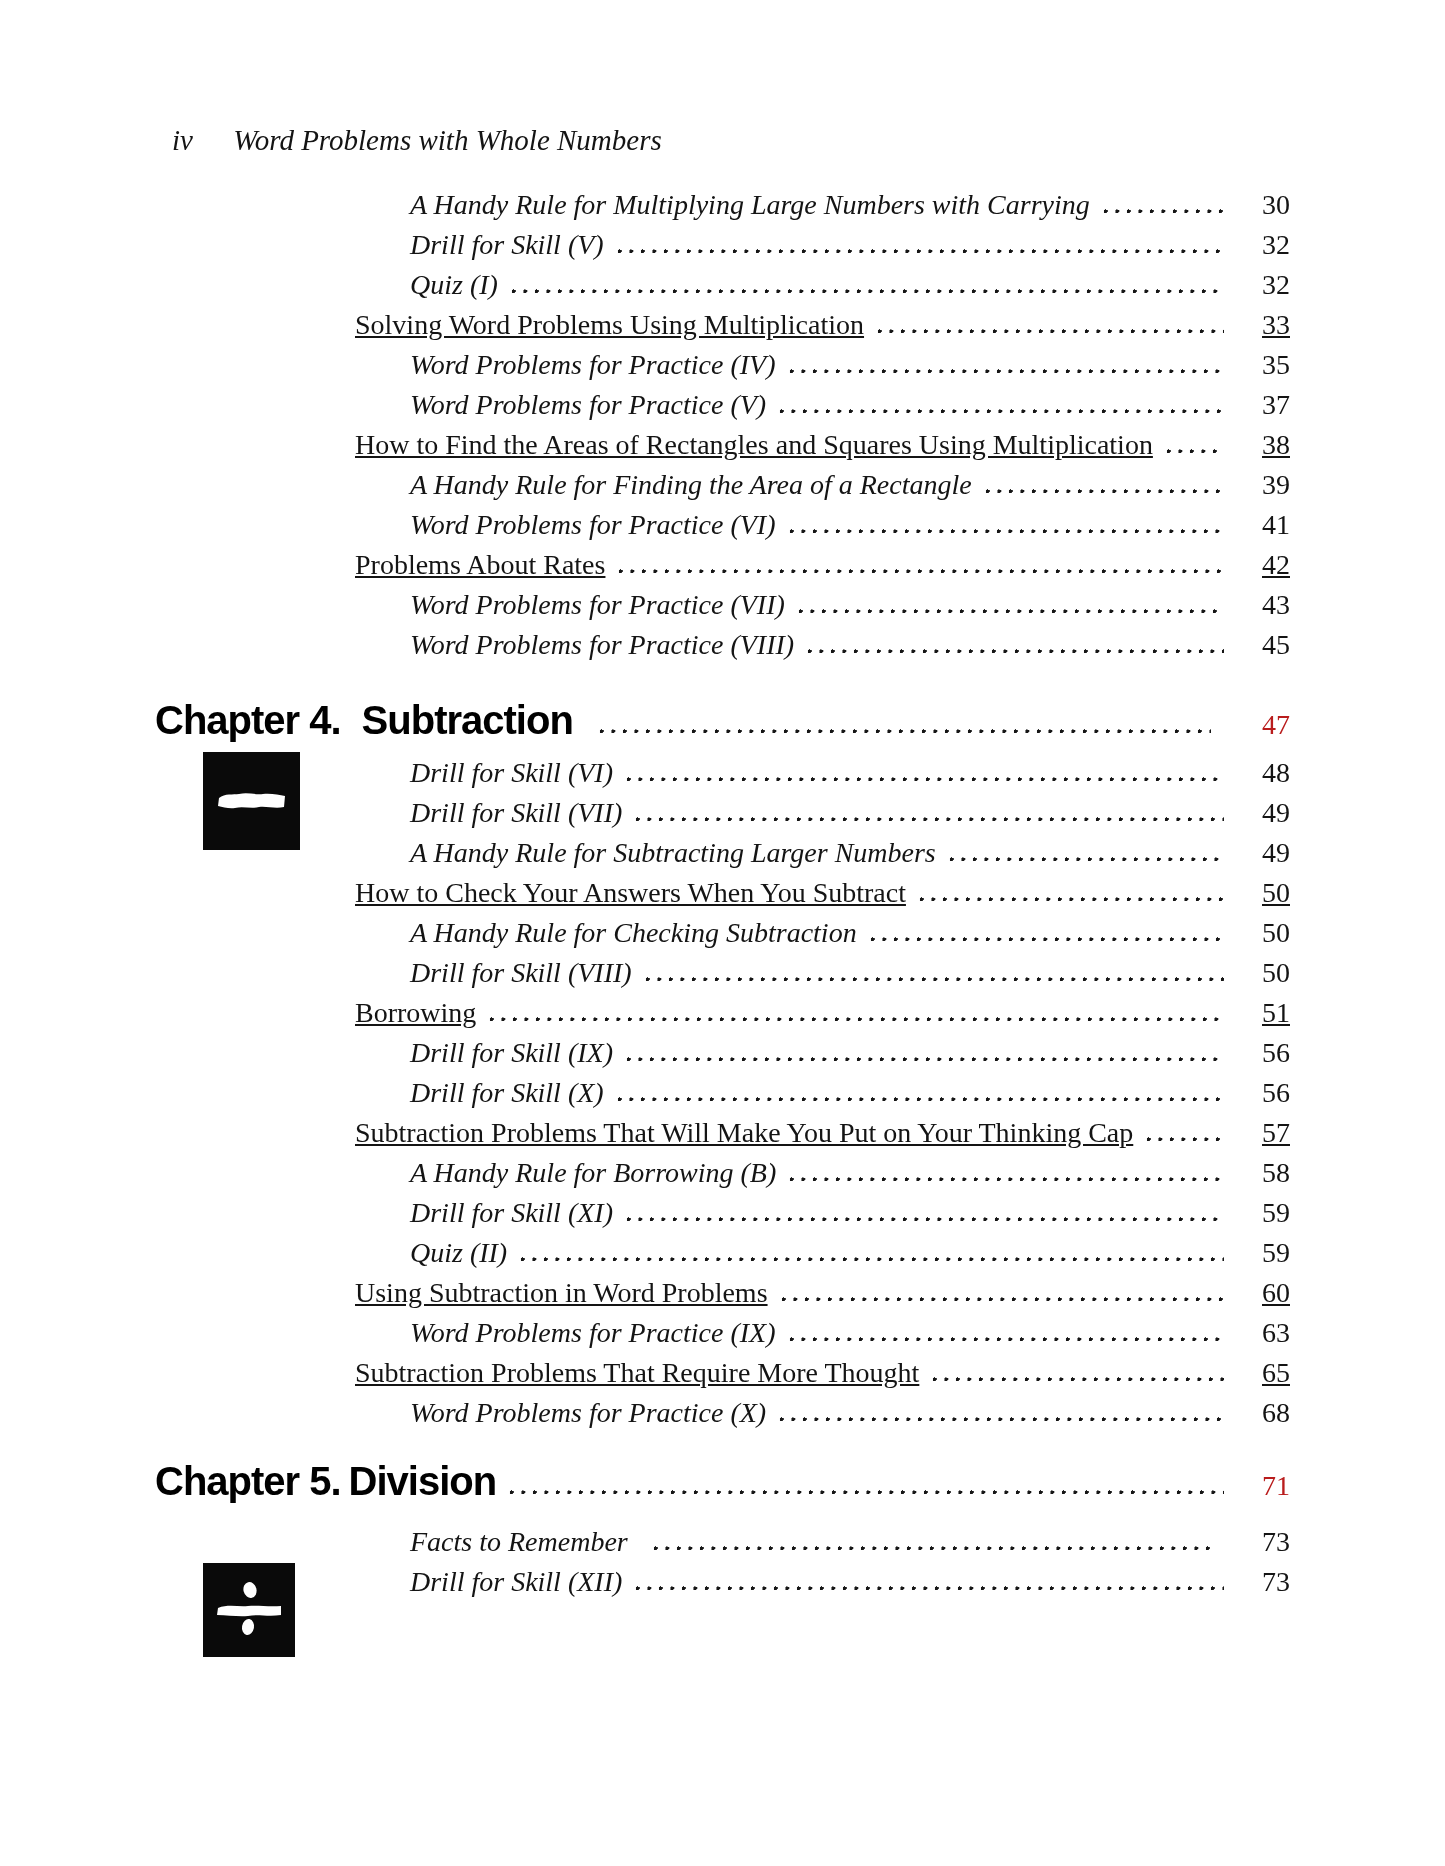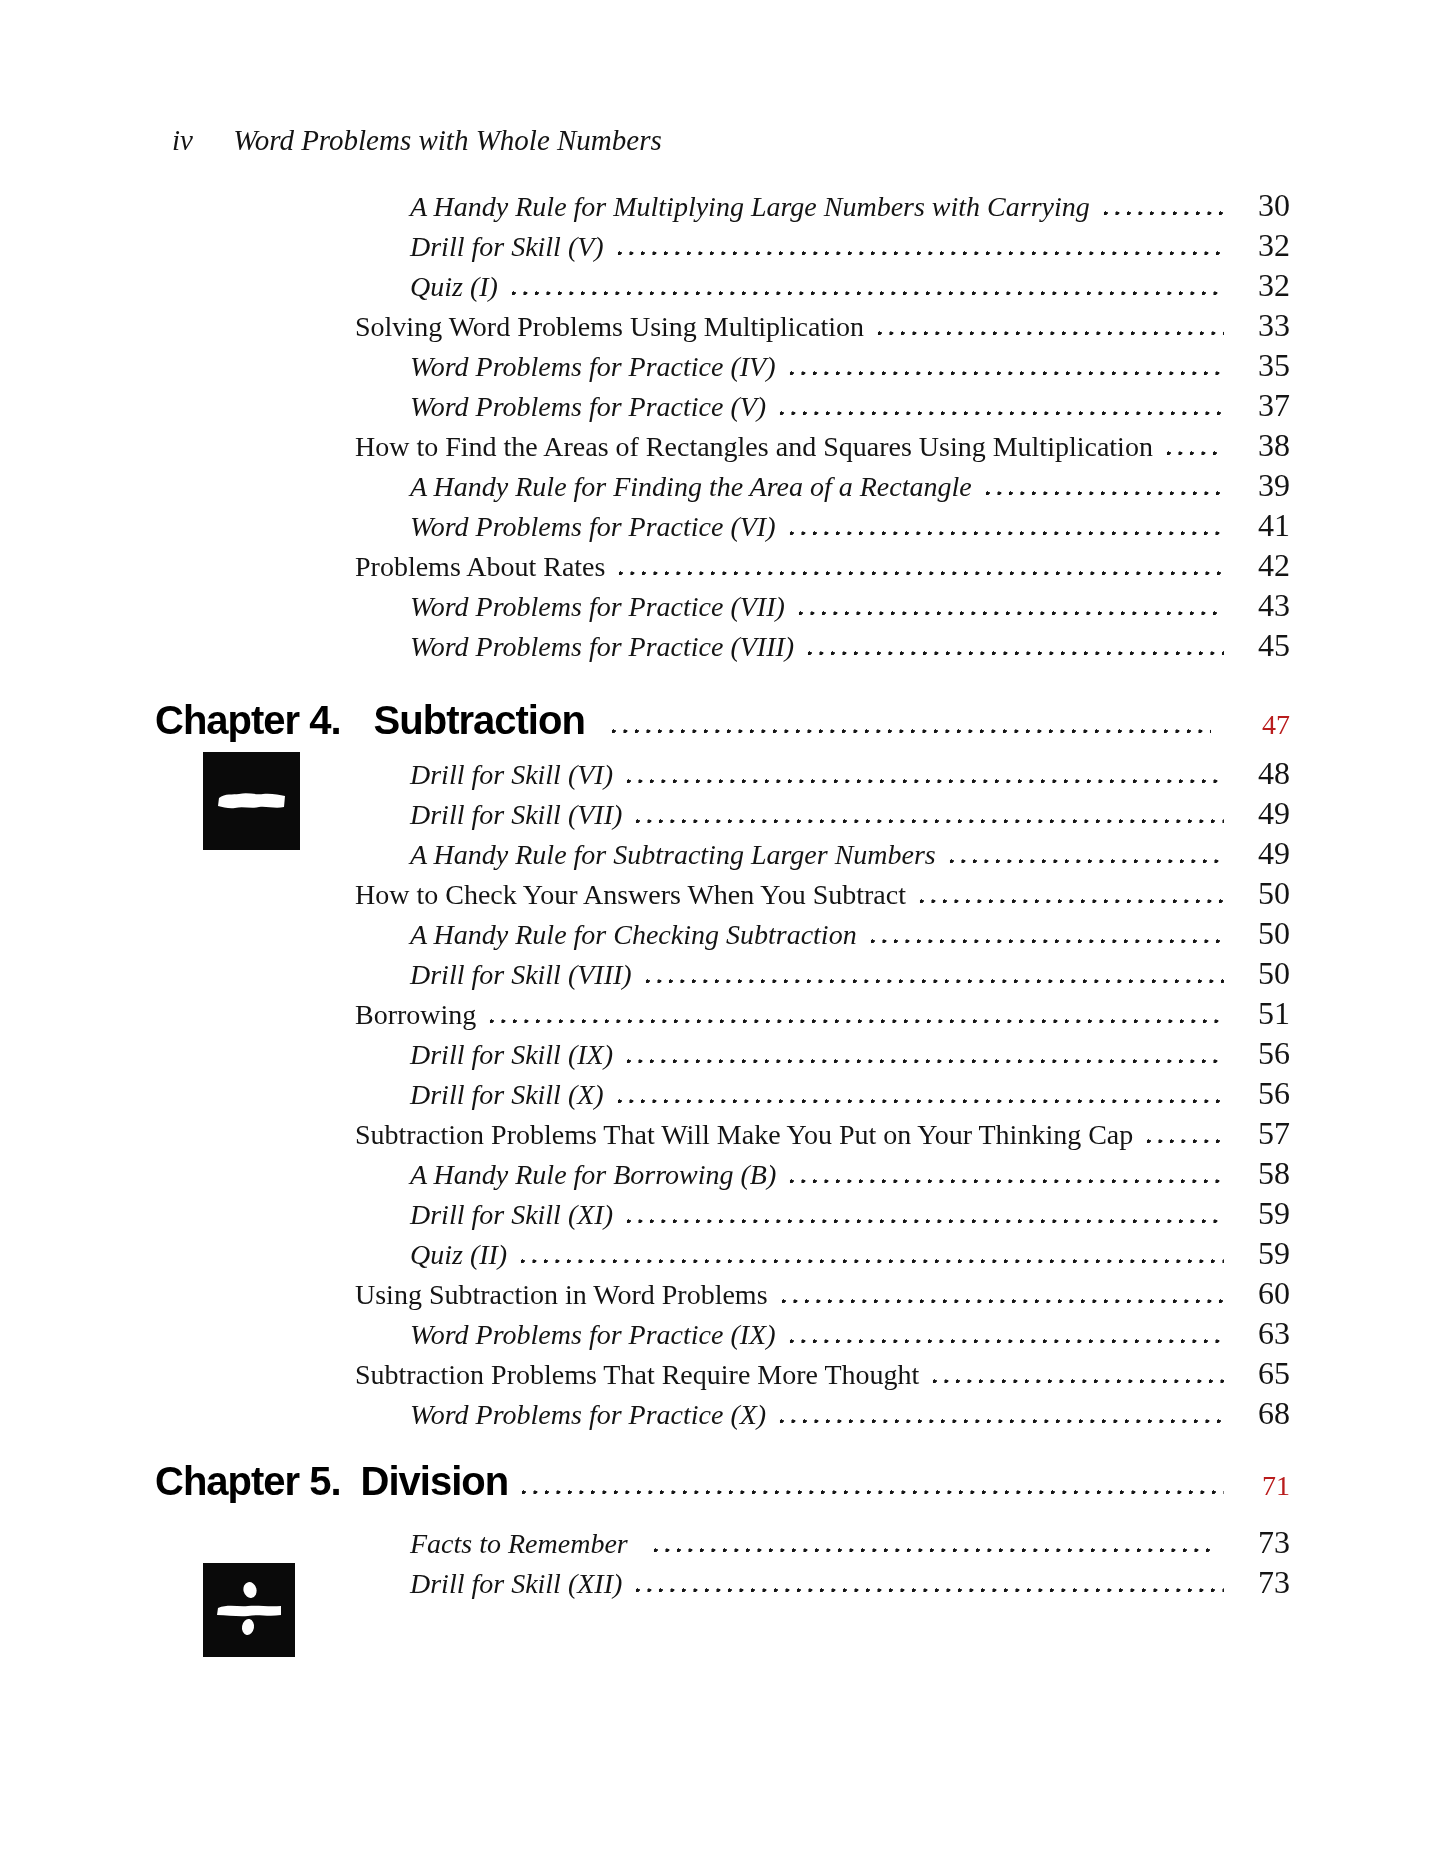--- a/index.html
+++ b/index.html
@@ -24,48 +24,48 @@
 
   
   .toc {
     position: absolute; left: 155px; top: 185px; width: 1135px;
   }
   .row {
     display: flex; align-items: baseline;
     height: 40px; font-size: 28px; white-space: nowrap;
   }
   .row > span { line-height: 40px; }
-  .row.sec { padding-left: 200px; }
+  .row.sec { padding-left: 200px; text-decoration: underline; }
   .row.sub { padding-left: 255px; }
   .row.sub .label { font-style: italic; }
   .label { flex: 0 0 auto; }
 
   .leader {
     flex: 1 1 auto; min-width: 0;
     height: 5px; align-self: baseline;
     margin: 0 14px 0 13px;
     background: radial-gradient(circle 2px at 2.6px 2.4px, #161616 98%, rgba(0,0,0,0)) repeat-x;
     background-size: 11.5px 5px;
   }
 
-  .pg { flex: 0 0 auto; min-width: 52px; text-align: right; font-size: 32px; }
+  .pg { flex: 0 0 auto; min-width: 52px; text-align: right; font-size: 28px; }
 
   
   .row.chapter {
     height: 60px; padding-left: 0;
     font-family: "Liberation Sans", sans-serif;
     font-weight: 700; font-size: 40px; letter-spacing: -1px;
     color: #000000;
   }
   .row.chapter > span { line-height: 60px; }
   .row.chapter .pg {
     font-family: "Liberation Serif", serif;
     font-weight: 400; font-size: 28px; letter-spacing: 0; color: #b91c1c;
   }
-  .row.chapter .ch-title { margin-left: 20px; }
+  .row.chapter .ch-title { margin-left: 8px; }
   .m-ch4   { margin-top: 25px; gap: 13px; }
   .m-ch4e  { margin-top: 3px; }
   .m-ch5   { margin-top: 18px; }
   .m-ch5e  { margin-top: 11px; gap: 12px; }
 
   
   .icon-box { position: absolute; background: #0a0a0a; }
   .icon-box svg { display: block; width: 100%; height: 100%; }
   #icon-subtraction { left: 203px; top: 752px; width: 97px; height: 98px; }
   #icon-division    { left: 203px; top: 1563px; width: 92px; height: 94px; }

